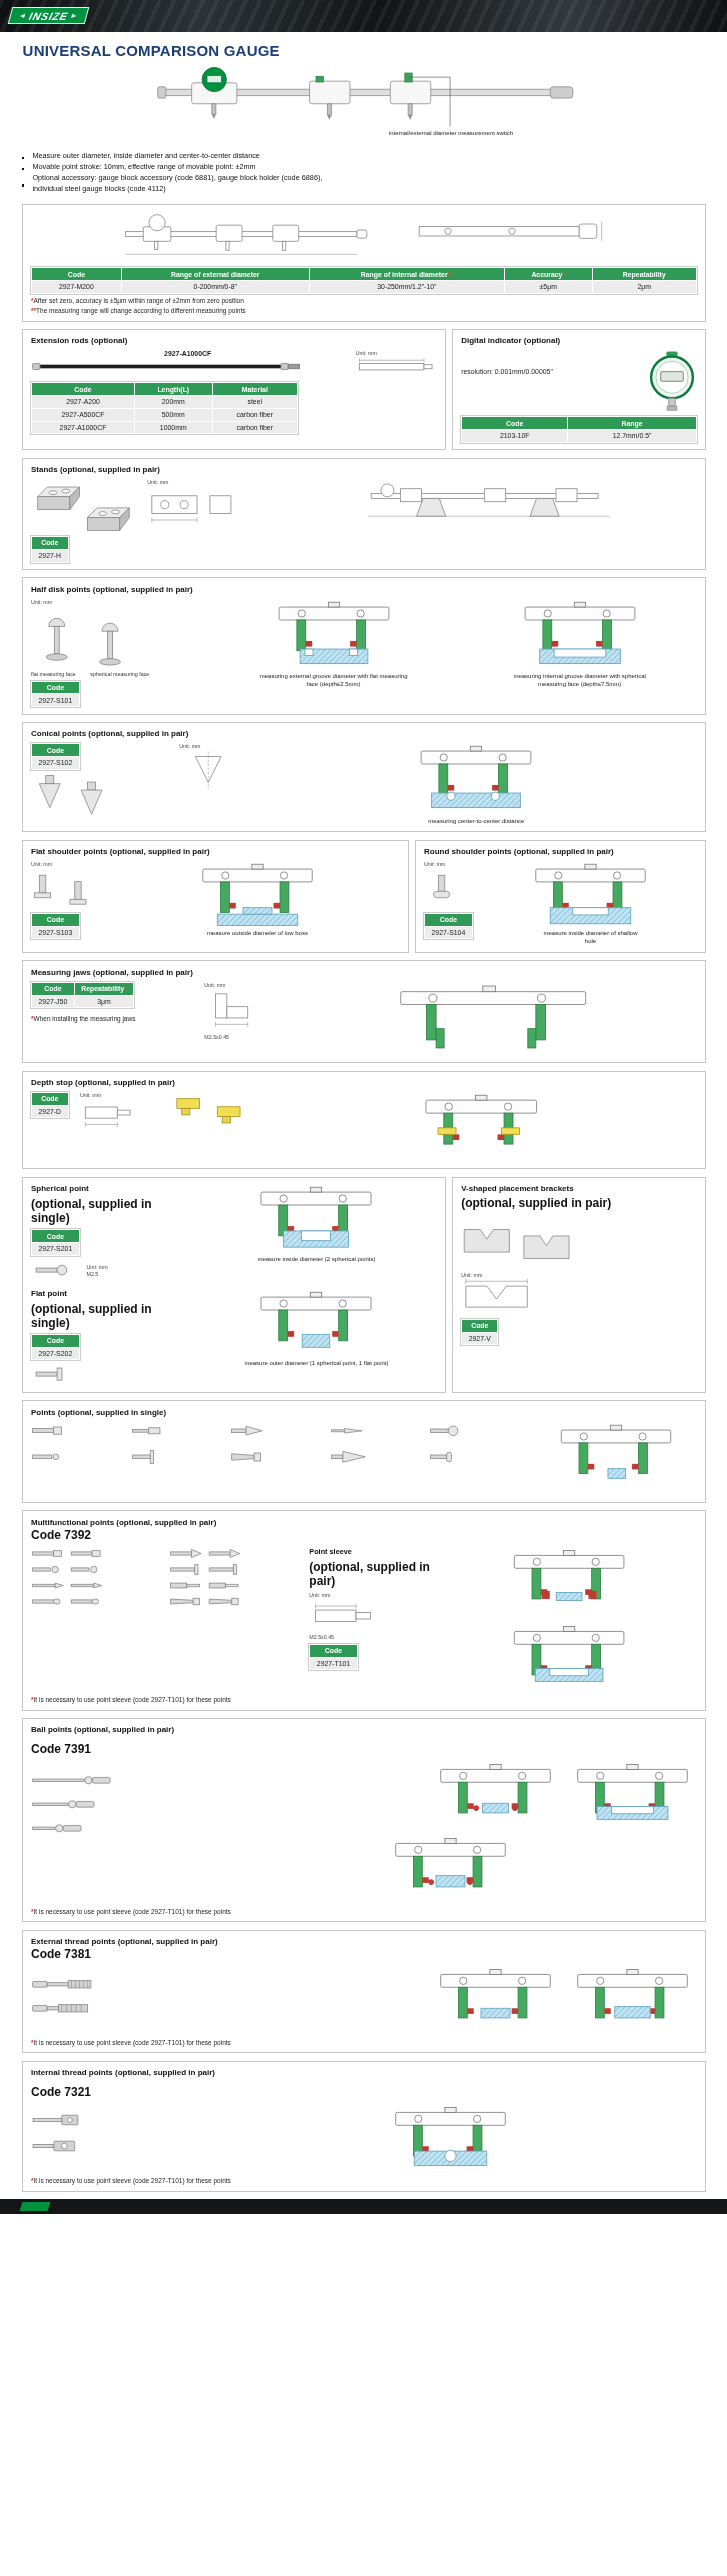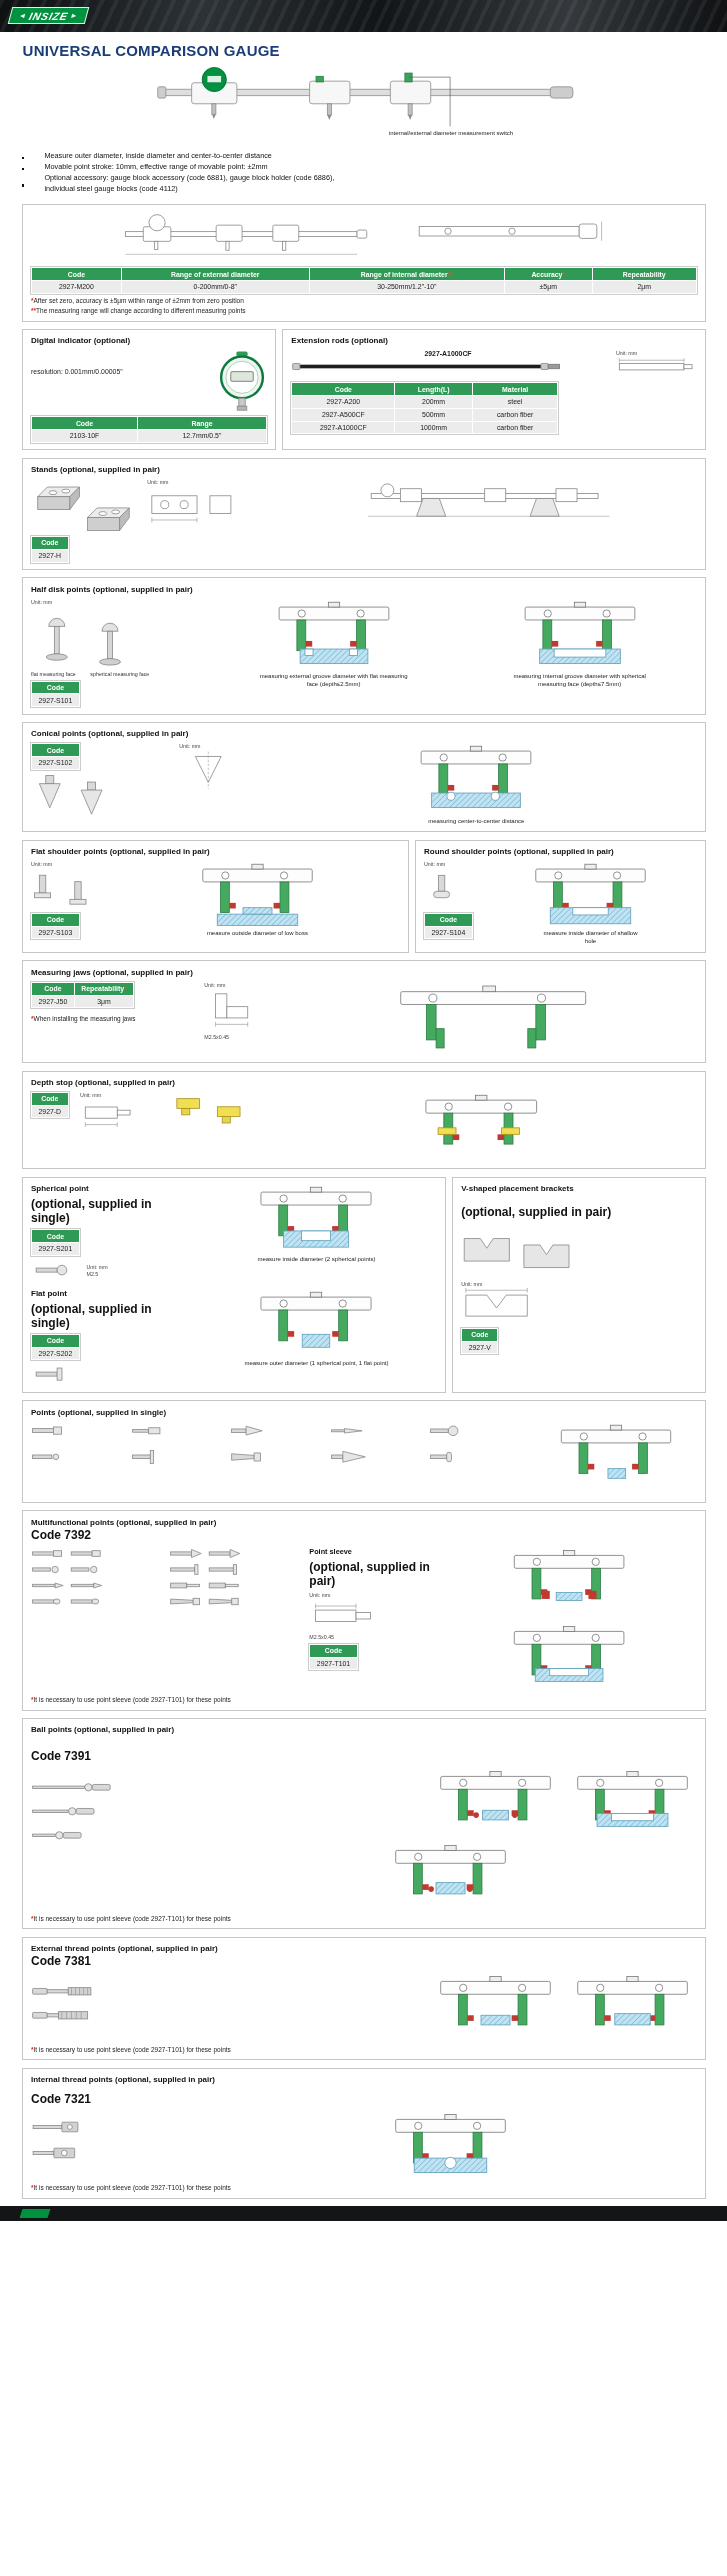--- a/index.html
+++ b/index.html
@@ -6,21 +6,21 @@
 body{width:728px;min-height:2576px;background:#fff;font-family:"Liberation Sans","DejaVu Sans",sans-serif;color:#1a1a1a}
 .banner{height:32px;background:linear-gradient(100deg,#0e1012,#2c3236 28%,#121517 52%,#34393d 78%,#0e1012);display:flex;align-items:center;padding-left:9.7px;position:relative;overflow:hidden}
 .banner::after{content:"";position:absolute;inset:0;background:repeating-linear-gradient(115deg,rgba(255,255,255,.06) 0 4px,transparent 4px 13px)}
 .logo{position:relative;z-index:1;display:flex;align-items:center;gap:2.4px;background:#00923f;border:1.6px solid #dff0e6;color:#fff;font-weight:bold;font-style:italic;font-size:10.5px;letter-spacing:0.8px;padding:1.6px 8px;transform:skewX(-15deg)}
 .logo .chev{font-size:7.3px;font-style:normal}
 .page-title{margin:9.7px 0 6.5px 22.6px;font-size:15px;font-weight:bold;color:#1c3e78;letter-spacing:0.2px}
 .content{padding:0 22px}
 .hero{width:453px;margin:0 auto;position:relative;height:84px}
 .hero-callout{position:absolute;left:166px;top:65px;width:295px;text-align:center;font-size:6px;color:#222}
 .features{margin:1.6px 0 9.7px}
-.feat{display:flex;gap:20px;font-size:7.3px;line-height:1.5;color:#111;align-items:center}
+.feat{display:flex;gap:8px;font-size:7.3px;line-height:1.5;color:#111;align-items:center}
 .sq{width:2.4px;height:2.4px;background:#111;margin-top:4px;flex:none}
 .panel{border:0.8px solid #c6c6c6;margin-bottom:7.3px;padding:6.5px 8px;background:#fff}
 .row2{display:flex;gap:6.5px;margin-bottom:7.3px}
 .row2>.panel{margin-bottom:0}
 .sec-title{font-size:8px;font-weight:bold;color:#111;margin-bottom:4.9px}
 .sec-sub{font-size:12px;font-weight:bold;color:#111;margin:-2.4px 0 4.9px}
 .hflex{display:flex;gap:11.3px;align-items:flex-start}
 .vflex{display:flex;flex-direction:column;gap:4px;align-items:flex-start}
 .grow{flex:1}
 .grn-tbl{border-collapse:collapse;font-size:6.9px;text-align:center;outline:0.8px solid #ccc}
@@ -160,49 +160,20 @@
             <td>±5μm</td>
             <td>2μm</td>
           </tr>
         </tbody>
       </table>
       <div class="note"><span class="mark">*</span><span>After set zero, accuracy is ±5μm within range of ±2mm from zero position</span></div>
       <div class="note"><span class="mark">**</span><span>The measuring range will change according to different measuring points</span></div>
     </section>
 
     <div class="row2">
-      <section class="panel" style="flex:1">
-        <div class="sec-title">Digital indicator (optional)</div>
-        <div class="hflex">
-          <div class="res-text grow">resolution: 0.001mm/0.00005"</div>
-          <svg width="50" height="61" viewBox="0 0 62 76">
-            <rect x="24" y="2" width="14" height="6" rx="2" fill="#2f9a56"></rect>
-            <circle cx="31" cy="34" r="26" fill="#eef5ef" stroke="#0b7a3e" stroke-width="3"></circle>
-            <circle cx="31" cy="34" r="20" fill="#fff" stroke="#9dc9ad"></circle>
-            <rect x="17" y="27" width="28" height="12" rx="1.5" fill="#dce8dc" stroke="#666"></rect>
-            <rect x="27" y="60" width="8" height="10" fill="#c9c9c9" stroke="#888"></rect>
-            <rect x="25" y="70" width="12" height="5" fill="#b5b5b5" stroke="#888"></rect>
-          </svg>
-        </div>
-        <table class="grn-tbl wide" style="margin-top:4.9px">
-          <thead>
-            <tr>
-              <th>Code</th>
-              <th>Range</th>
-            </tr>
-          </thead>
-          <tbody>
-            <tr>
-              <td>2103-10F</td>
-              <td>12.7mm/0.5"</td>
-            </tr>
-          </tbody>
-        </table>
-      </section>
-
       <section class="panel" style="flex:1.72">
         <div class="sec-title">Extension rods (optional)</div>
         <div class="hflex">
           <div class="grow">
             <div class="img-label">2927-A1000CF</div>
             <svg width="275" height="14.6" viewBox="0 0 340 18">
               <rect x="10" y="7" width="300" height="4.5" fill="#1e1e1e"></rect>
               <rect x="2" y="5.5" width="9" height="7.5" rx="1" fill="#c9c9c9" stroke="#888"></rect>
               <rect x="309" y="5.5" width="9" height="7.5" rx="1" fill="#c9c9c9" stroke="#888"></rect>
               <rect x="318" y="6.5" width="14" height="5.5" fill="#9a9a9a" stroke="#777"></rect>
@@ -239,20 +210,49 @@
               <td>carbon fiber</td>
             </tr>
             <tr>
               <td>2927-A1000CF</td>
               <td>1000mm</td>
               <td>carbon fiber</td>
             </tr>
           </tbody>
         </table>
       </section>
+
+      <section class="panel" style="flex:1">
+        <div class="sec-title">Digital indicator (optional)</div>
+        <div class="hflex">
+          <div class="res-text grow">resolution: 0.001mm/0.00005"</div>
+          <svg width="50" height="61" viewBox="0 0 62 76">
+            <rect x="24" y="2" width="14" height="6" rx="2" fill="#2f9a56"></rect>
+            <circle cx="31" cy="34" r="26" fill="#eef5ef" stroke="#0b7a3e" stroke-width="3"></circle>
+            <circle cx="31" cy="34" r="20" fill="#fff" stroke="#9dc9ad"></circle>
+            <rect x="17" y="27" width="28" height="12" rx="1.5" fill="#dce8dc" stroke="#666"></rect>
+            <rect x="27" y="60" width="8" height="10" fill="#c9c9c9" stroke="#888"></rect>
+            <rect x="25" y="70" width="12" height="5" fill="#b5b5b5" stroke="#888"></rect>
+          </svg>
+        </div>
+        <table class="grn-tbl wide" style="margin-top:4.9px">
+          <thead>
+            <tr>
+              <th>Code</th>
+              <th>Range</th>
+            </tr>
+          </thead>
+          <tbody>
+            <tr>
+              <td>2103-10F</td>
+              <td>12.7mm/0.5"</td>
+            </tr>
+          </tbody>
+        </table>
+      </section>
     </div>
 
     <section class="panel">
       <div class="sec-title">Stands (optional, supplied in pair)</div>
       <div class="hflex">
         <div class="vflex">
           <svg width="105" height="53" viewBox="0 0 130 66">
             <g>
               <polygon points="8,22 48,22 60,10 20,10" fill="#ececec" stroke="#888"></polygon>
               <rect x="8" y="22" width="40" height="16" fill="#cfcfcf" stroke="#888"></rect>
@@ -614,21 +614,21 @@
             <svg style="margin:0 auto" width="154" height="68" viewBox="0 0 190 84">
               <use href="#cframe" x="25" y="0" width="140" height="78"></use>
               <rect x="78" y="56" width="34" height="16" fill="url(#hatch)" stroke="#5e9fbd"></rect>
             </svg>
             <div class="caption">measure outer diameter (1 spherical point, 1 flat point)</div>
           </div>
         </div>
       </section>
 
       <section class="panel" style="flex:1">
-        <div class="sec-title" style="margin-bottom:12px">V-shaped placement brackets</div>
+        <div class="sec-title" style="margin-bottom:3px">V-shaped placement brackets</div>
         <div class="sec-sub" style="margin-top:0">(optional, supplied in pair)</div>
         <svg width="129" height="50" viewBox="0 0 160 62">
           <path d="M4,18 L24,18 L32,30 L40,18 L60,18 L60,46 L4,46 Z" fill="#e6e6e6" stroke="#888"></path>
           <path d="M78,26 L98,26 L106,38 L114,26 L134,26 L134,54 L78,54 Z" fill="#e6e6e6" stroke="#888"></path>
         </svg>
         <div style="margin-top:6.5px">
           <span class="unit">Unit: mm</span>
           <svg width="97" height="34" viewBox="0 0 120 42">
             <path d="M6,10 L32,10 L44,26 L56,10 L82,10 L82,36 L6,36 Z" fill="#fff" stroke="#888"></path>
             <line x1="6" y1="4" x2="82" y2="4" stroke="#888" stroke-width="0.7"></line>
@@ -805,21 +805,21 @@
             <use href="#cframe" x="12" y="0" width="140" height="78"></use>
             <rect x="40" y="56" width="84" height="16" fill="url(#hatch)" stroke="#5e9fbd"></rect>
             <rect x="58" y="56" width="48" height="9" fill="#fff" stroke="#5e9fbd"></rect>
           </svg>
         </div>
       </div>
       <div class="note"><span class="mark">*</span><span>It is necessary to use point sleeve (code </span><b>2927-T101</b><span>) for these points</span></div>
     </section>
 
     <section class="panel">
-      <div class="sec-title" style="margin-bottom:15px">Ball points (optional, supplied in pair)</div>
+      <div class="sec-title" style="margin-bottom:8px">Ball points (optional, supplied in pair)</div>
       <div class="sec-sub" style="margin-top:0">Code 7391</div>
       <div class="hflex">
         <div class="vflex" style="width:162px;gap:9.7px;margin-top:11.3px">
           <svg width="97" height="14.6" viewBox="0 0 120 18">
               <rect x="2" y="7.5" width="64" height="3" fill="#d9d9d9" stroke="#888"></rect>
               <circle cx="71" cy="9" r="4.5" fill="#e6e6e6" stroke="#888"></circle>
               <rect x="76" y="5.5" width="22" height="7" rx="2" fill="#d9d9d9" stroke="#888"></rect>
             </svg>
           <svg width="97" height="14.6" viewBox="0 0 120 18">
               <rect x="2" y="7.5" width="44" height="3" fill="#d9d9d9" stroke="#888"></rect>

